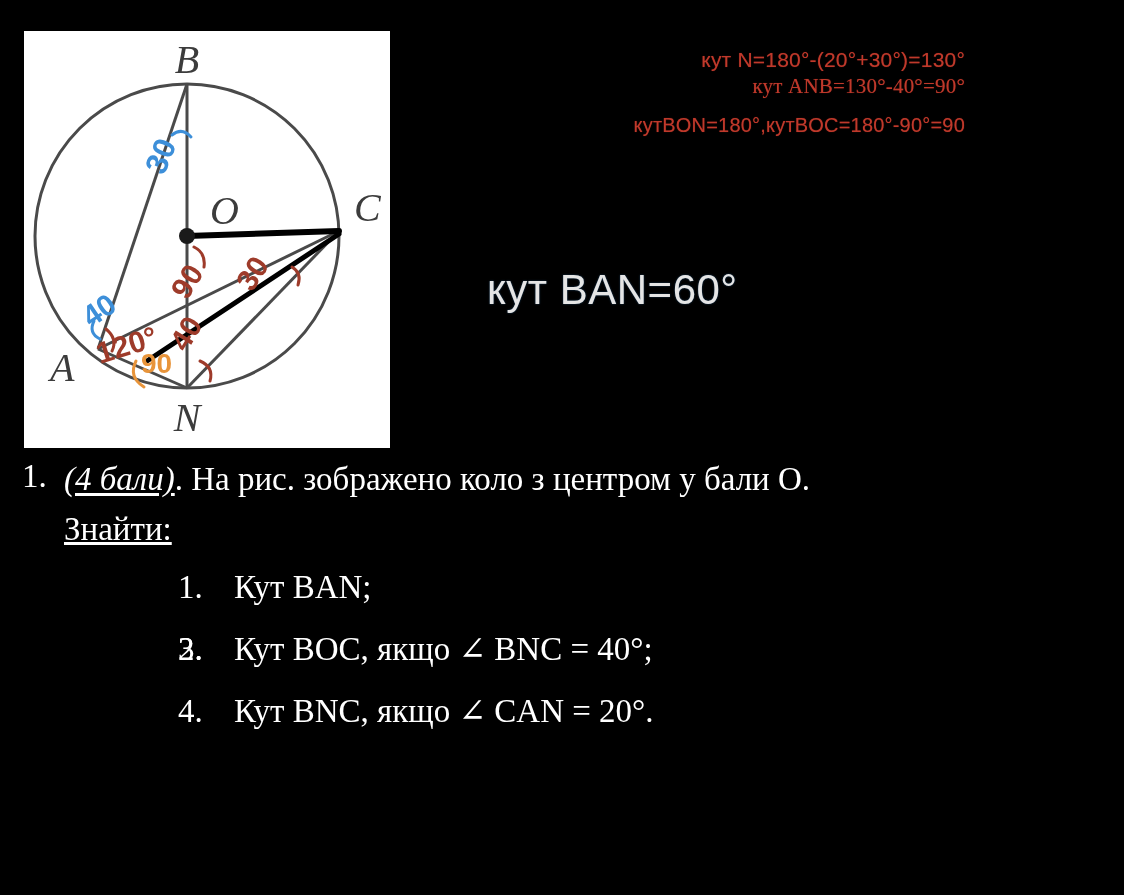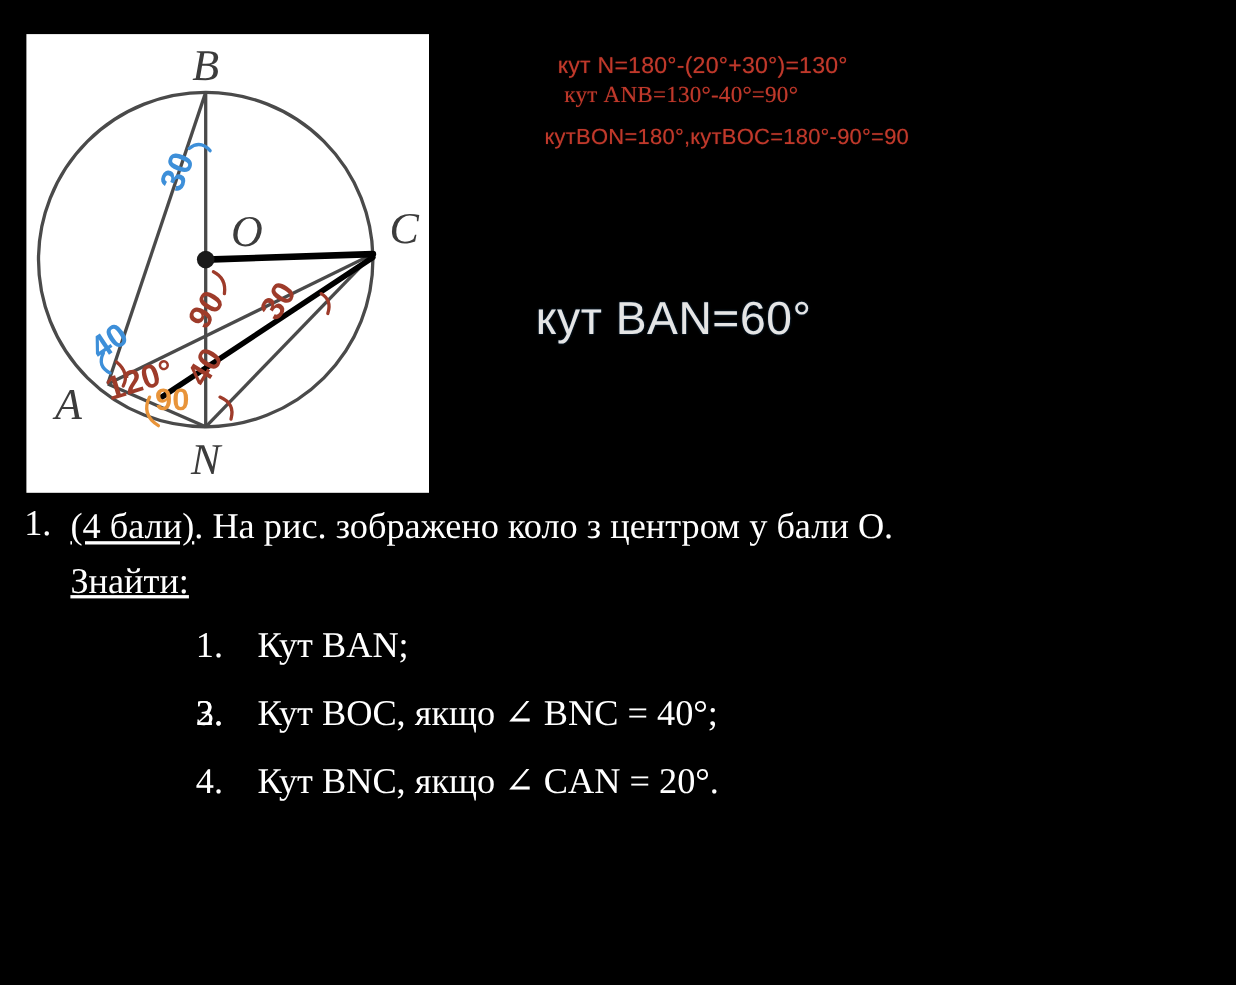--- a/index.html
+++ b/index.html
@@ -47,20 +47,21 @@
     width: 470px;
     font-family: "Liberation Sans", "DejaVu Sans", sans-serif;
     line-height: 1.30;
   }
   .ann-line {
     color: #c0392b;
     font-size: 21px;
     white-space: nowrap;
     letter-spacing: 0.2px;
     text-shadow: 0 0 1px rgba(192,57,43,0.55);
+    text-align: right;
   }
   .ann-line.l1 { margin-left: 12px; }
   .ann-line.l2 { margin-left: 18px; font-family: Liberation Serif, serif; }
   .ann-line.l3 { margin-left: 0px; font-size: 20px; margin-top: 11px; }
 
   
   #faint-residue {
     position: absolute;
     left: 495px;
     top: 150px;
@@ -108,20 +109,21 @@
   #q-body {
     margin-left: 42px;
     font-size: 33px;
     line-height: 1.30;
     text-align: justify;
     text-justify: inter-word;
   }
   #q-points {
     text-decoration: underline;
     text-underline-offset: 3px;
+    font-style: italic;
   }
   #q-find {
     margin-left: 64px;
     margin-top: 10px;
     font-size: 33px;
     text-decoration: underline;
   }
 
   #q-list {
     margin: 8px 0 0 0;

